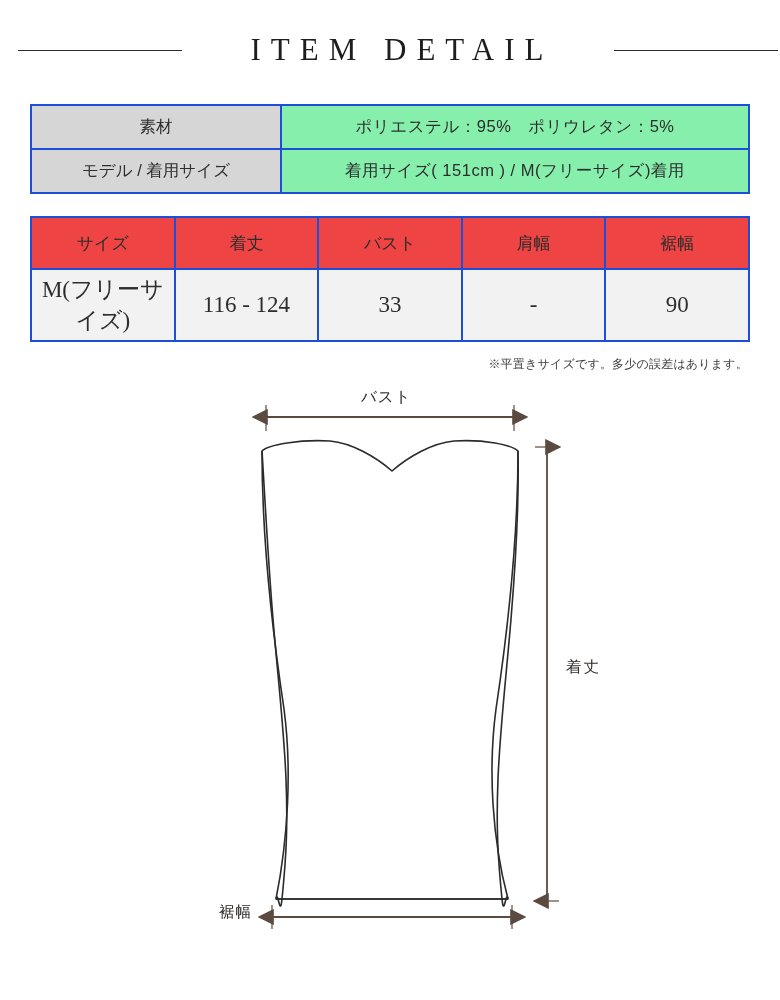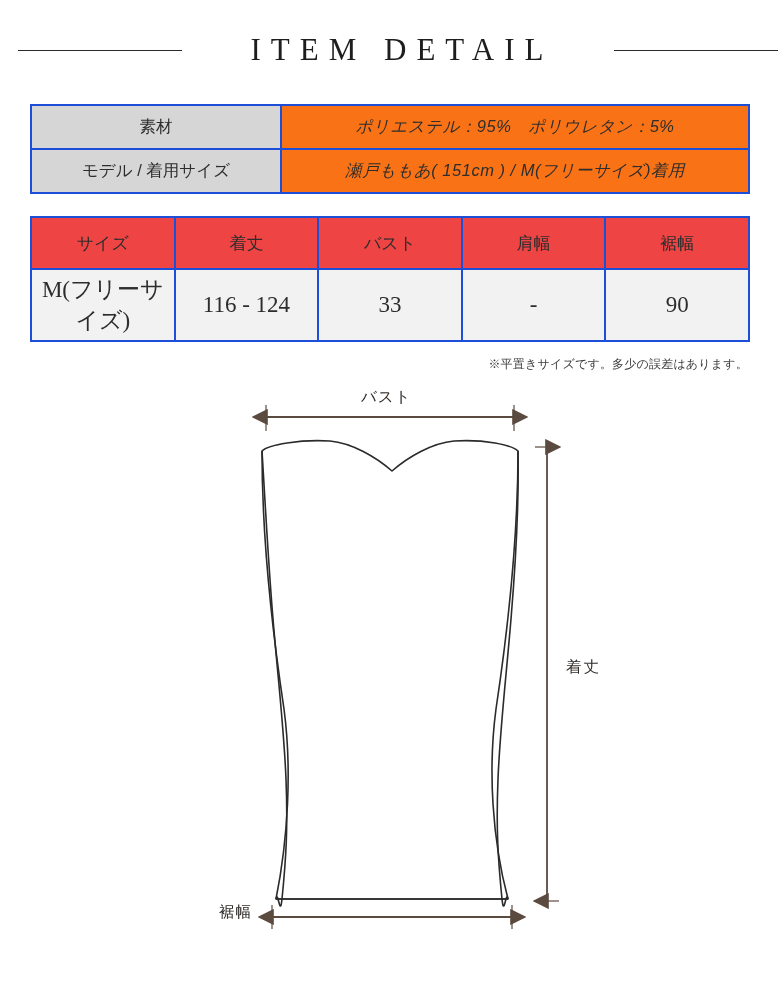--- a/index.html
+++ b/index.html
@@ -62,22 +62,21 @@
     text-align: center;
     vertical-align: middle;
     height: 44px;
     padding: 4px 6px;
     color: #2d2d2d;
   }
   .cell-head {
     background: #d6d6d6;
   }
   .cell-body {
-    background: #f97316;
-    font-style: italic;
+    background: #86efac;
   }
   .spec td.cell-head { width: 250px; }
   .spec td.cell-body { text-align: center; letter-spacing: .5px; }
 
   .size th { background: #ef4444; height: 52px; font-size: 17px; }
   .size td { background: #f2f2f2; height: 44px; font-size: 23px; font-family: Liberation Serif, serif; }
 
   .note {
     text-align: right;
     font-size: 12px;
@@ -116,21 +115,21 @@
 
 <div class="tbl-wrap">
   <table class="spec">
     <tbody>
       <tr>
         <td class="cell-head">素材</td>
         <td class="cell-body">ポリエステル：95%　ポリウレタン：5%</td>
       </tr>
       <tr>
         <td class="cell-head">モデル / 着用サイズ</td>
-        <td class="cell-body">瀬戸ももあ( 151cm ) / M(フリーサイズ)着用</td>
+        <td class="cell-body">着用サイズ( 151cm ) / M(フリーサイズ)着用</td>
       </tr>
     </tbody>
   </table>
 
   <table class="size">
     <thead>
       <tr>
         <th>サイズ</th>
         <th>着丈</th>
         <th>バスト</th>

